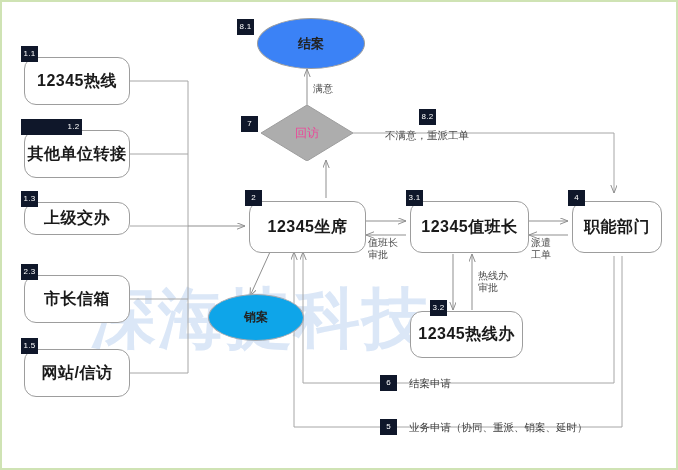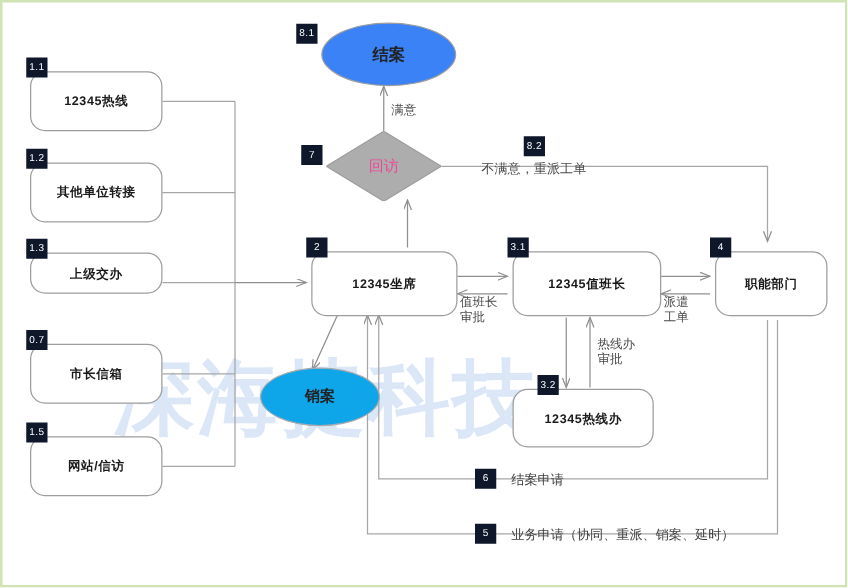--- a/index.html
+++ b/index.html
@@ -45,21 +45,21 @@
   .rbox {
     border: 1px solid #9d9d9d;
     border-radius: 12px;
     background: #ffffff;
     display: flex;
     align-items: center;
     justify-content: center;
     text-align: center;
     color: #1a1a1a;
     font-weight: bold;
-    font-size: 10px;
+    font-size: 16px;
     letter-spacing: 0.5px;
   }
   .ellipse {
     border-radius: 50%;
     background: #3b82f6;
     border: 1px solid #9d9d9d;
     display: flex;
     align-items: center;
     justify-content: center;
     text-align: center;
@@ -170,31 +170,31 @@
   </svg>
 
   <div class="node rbox" style="left:22px; top:55px; width:106px; height:48px;">
     <span>12345热线</span>
   </div>
   <div class="badge sq" style="left:19px; top:44px;">1.1</div>
 
   <div class="node rbox" style="left:22px; top:128px; width:106px; height:48px;">
     <span>其他单位转接</span>
   </div>
-  <div class="badge sq" style="left:19px; top:117px;">1.2</div>
+  <div class="badge sq" style="left:19px; top:117px;padding-left:44px;">1.2</div>
 
   <div class="node rbox" style="left:22px; top:200px; width:106px; height:33px;">
     <span>上级交办</span>
   </div>
   <div class="badge sq" style="left:19px; top:189px;">1.3</div>
 
   <div class="node rbox" style="left:22px; top:273px; width:106px; height:48px;">
     <span>市长信箱</span>
   </div>
-  <div class="badge sq" style="left:19px; top:262px;">0.7</div>
+  <div class="badge sq" style="left:19px; top:262px;">2.3</div>
 
   <div class="node rbox" style="left:22px; top:347px; width:106px; height:48px;">
     <span>网站/信访</span>
   </div>
   <div class="badge sq" style="left:19px; top:336px;">1.5</div>
 
   <div class="node rbox" style="left:247px; top:199px; width:117px; height:52px;">
     <span>12345坐席</span>
   </div>
   <div class="badge sq" style="left:243px; top:188px;">2</div>

